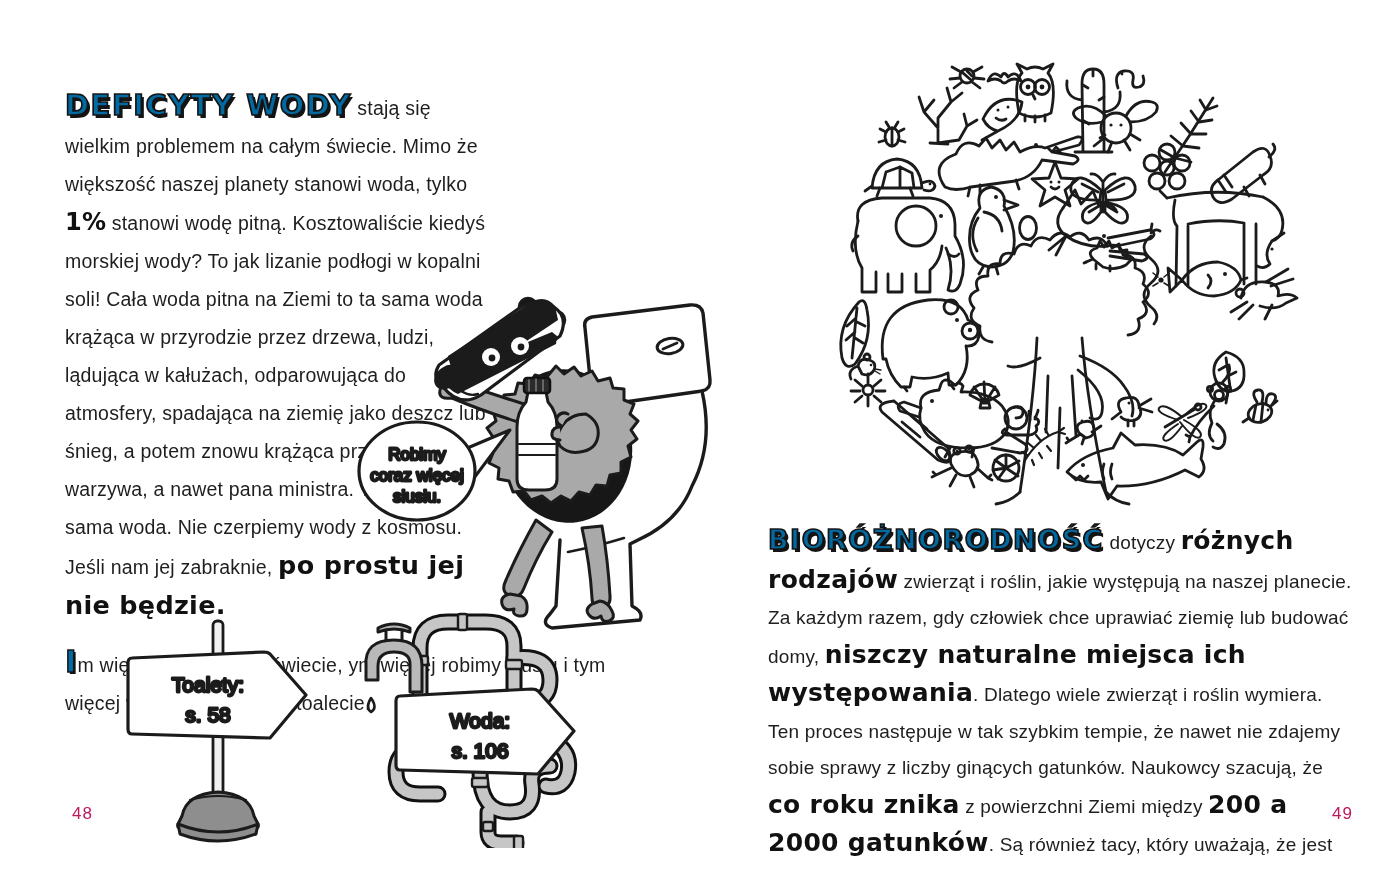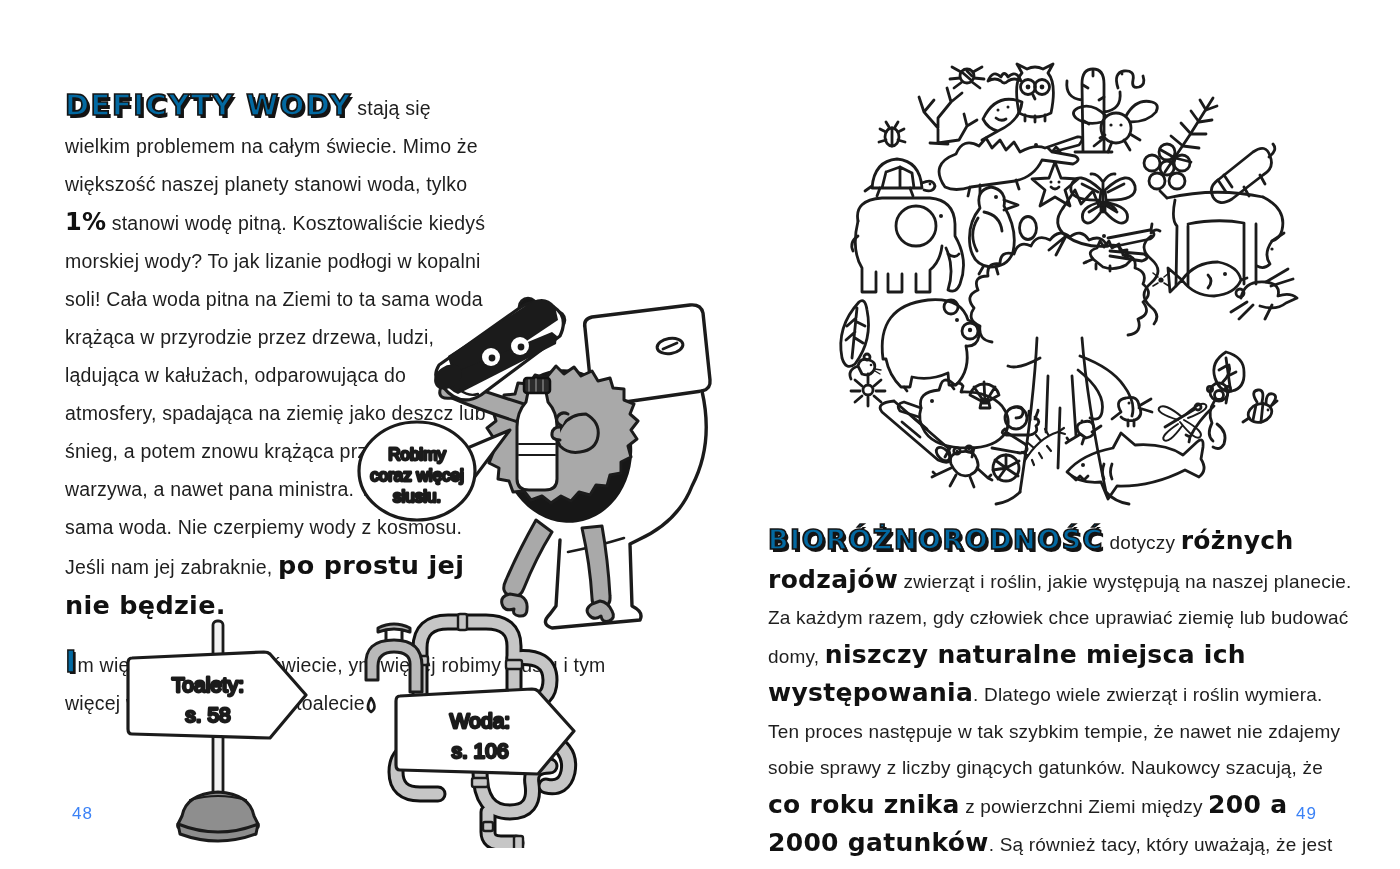--- a/index.html
+++ b/index.html
@@ -16,23 +16,23 @@
                 font-family:"DejaVu Sans",sans-serif;}
   .outline-head.small{font-size:27px;text-align:right;}
   .dropcap{font-size:31px;-webkit-text-stroke:1.5px #141414;text-shadow:2px 2px 0 #141414;
            letter-spacing:0;margin-right:1px;}
   .bigbold{font-weight:800;font-size:25.5px;line-height:38px;letter-spacing:.3px;color:#111;
            font-family:"DejaVu Sans",sans-serif;}
   .bignum{font-weight:900;font-size:24px;color:#111;font-family:"DejaVu Sans",sans-serif;}
   .float-spacer{float:right;width:215px;height:338px;margin-top:198px;margin-right:-72px;}
   .badger-illo{position:absolute;left:275px;top:208px;width:380px;height:345px;pointer-events:none;}
   .signposts{position:absolute;left:118px;top:608px;display:flex;gap:20px;align-items:flex-end;}
-  .pagenum{position:absolute;font-size:17px;letter-spacing:1px;color:#3b82f6;}
+  .pagenum{position:absolute;font-size:17px;letter-spacing:1px;color:#be185d;}
   .pagenum.pl{left:72px;top:804px;}
-  .pagenum.pr{left:596px;top:804px;}
+  .pagenum.pr{left:632px;top:804px;}
   .circle-illo{position:absolute;left:120px;top:40px;width:500px;height:490px;}
   .right-text{position:absolute;left:68px;top:522px;width:588px;}
   .para.rp{font-size:19px;line-height:36.5px;}
   .bigbold.rp{font-size:25px;line-height:36.5px;}
   svg text{font-family:"Liberation Sans",sans-serif;fill:#1b1b1b;}
   svg .bubbletext{font-size:17px;}
   svg .signtext{font-size:21px;}
   .doodles{stroke:#1b1b1b;stroke-width:2.8;fill:none;stroke-linecap:round;stroke-linejoin:round;}
   .ink{fill:#1b1b1b;stroke:none;}
 </style>

